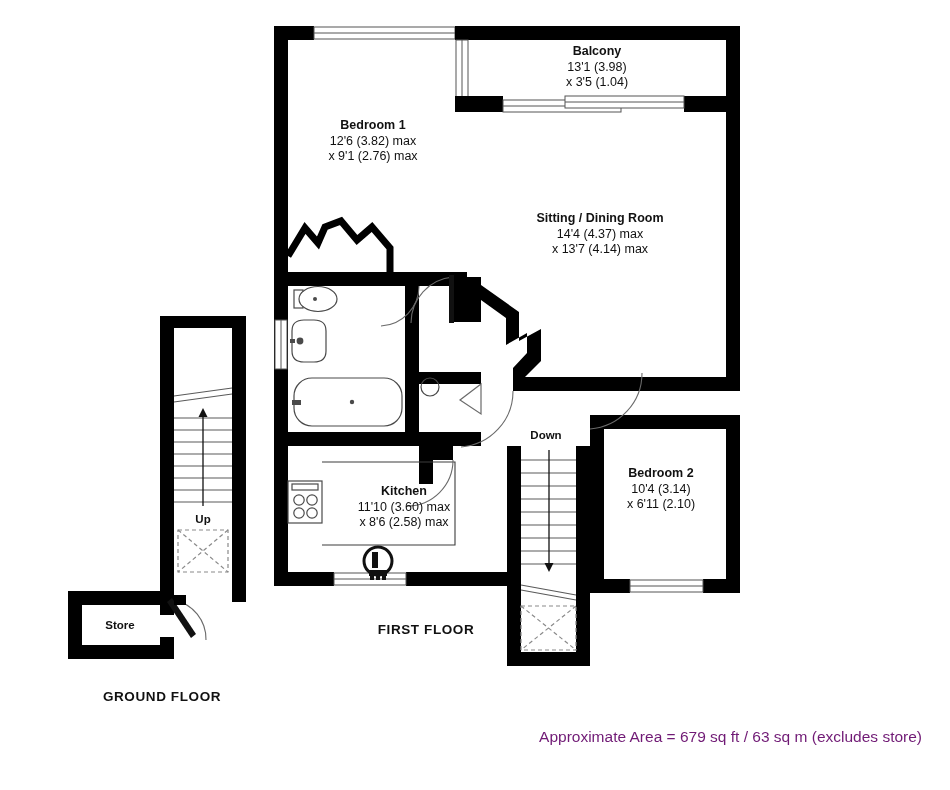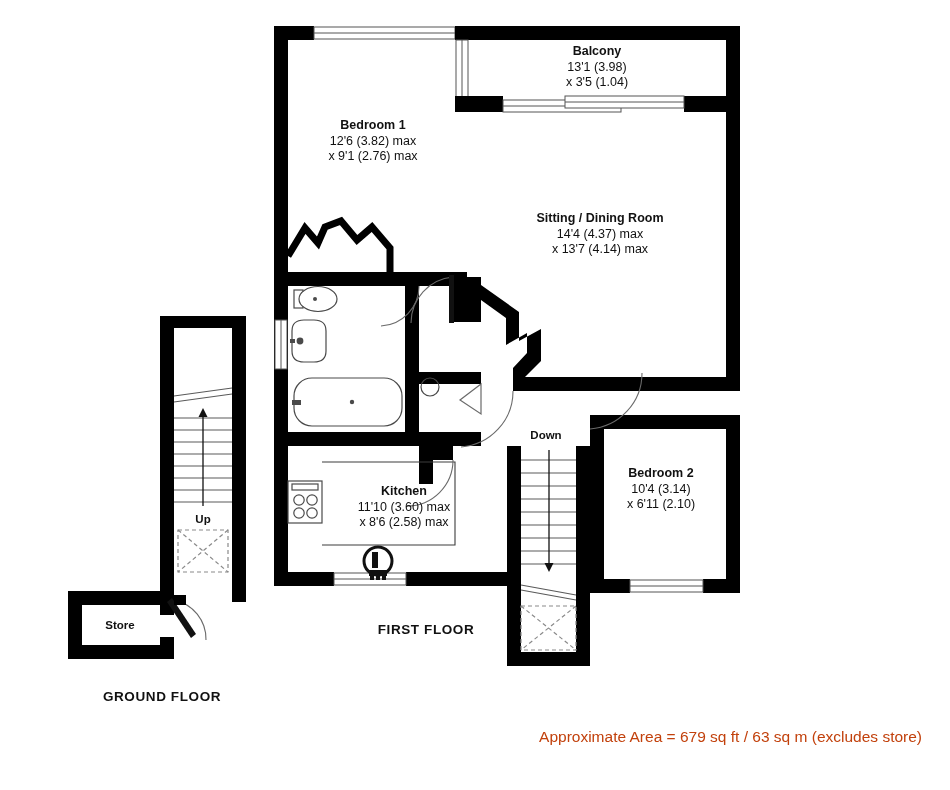--- a/index.html
+++ b/index.html
@@ -64,21 +64,21 @@
     fill: #111111;
     text-anchor: middle;
     dominant-baseline: middle;
   }
   .area-note {
     position: absolute;
     right: 28px;
     top: 728px;
     font-family: "Liberation Sans", sans-serif;
     font-size: 15.5px;
-    color: #c2410c;
+    color: #701a75;
     white-space: nowrap;
   }
   .wall { fill: #000000; }
   .thin { fill: none; stroke: #3c3c3c; stroke-width: 1.1; }
   .fixture { fill: none; stroke: #4a4a4a; stroke-width: 1.2; }
   .fixture-fill { fill: #ffffff; stroke: #4a4a4a; stroke-width: 1.2; }
   .swing { fill: none; stroke: #6a6a6a; stroke-width: 1.1; }
   .dashed { fill: none; stroke: #8a8a8a; stroke-width: 1.2; stroke-dasharray: 4 3; }
   .stair-tread { stroke: #5a5a5a; stroke-width: 1.1; fill: none; }
   .arrow { stroke: #111111; stroke-width: 1.3; fill: #111111; }

